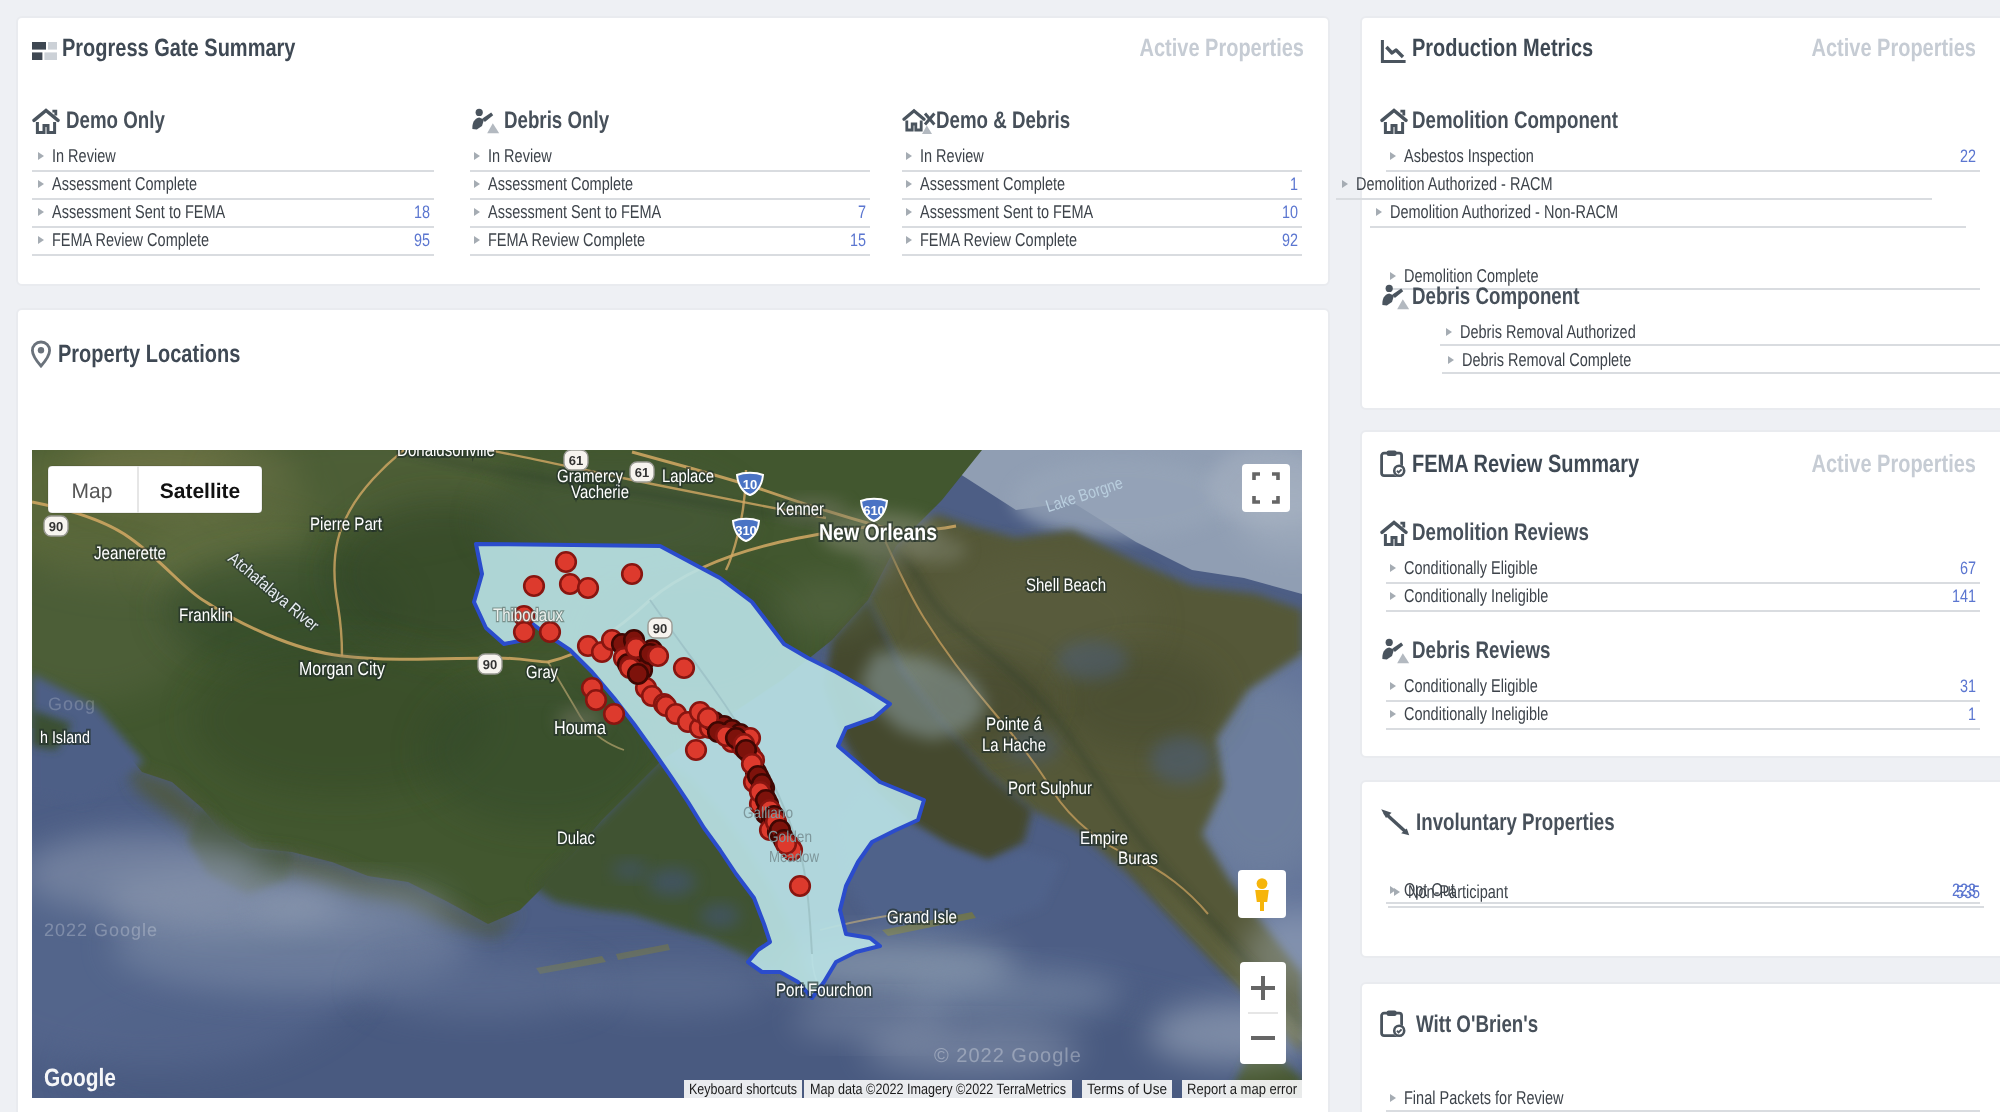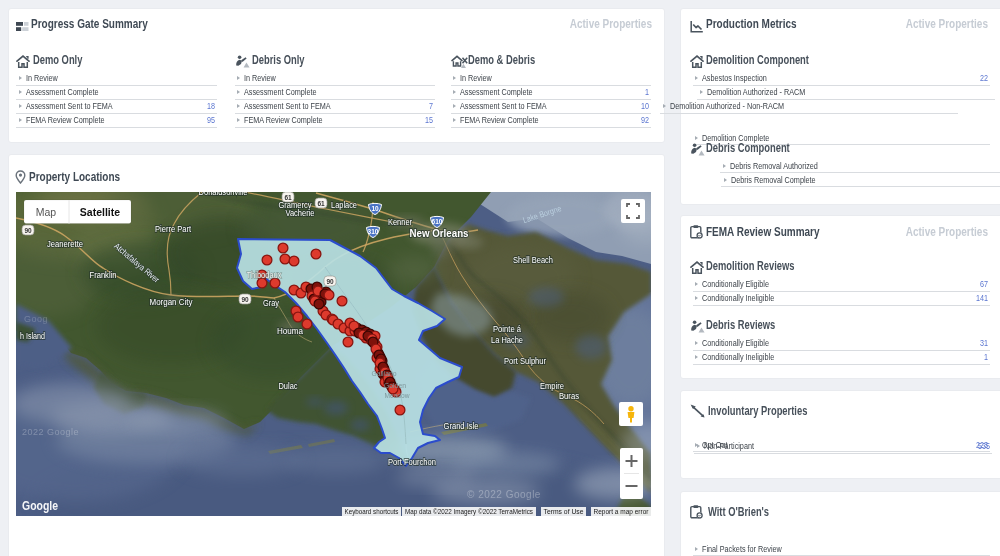--- a/index.html
+++ b/index.html
@@ -97,21 +97,21 @@
     <span class="car"></span>
     <span class="lb">FEMA Review Complete</span>
     <span class="num">92</span>
   </div>
 <div class="card" style="left:8px;top:153.5px;width:657px;height:410px"></div>
 <div class="abs" style="left:15px;top:170px"><svg width="11" height="14" viewBox="0 0 11 14">
       <path d="M5.5 1 C3 1 1.2 2.9 1.2 5.2 C1.2 8 5.5 13 5.5 13 C5.5 13 9.8 8 9.8 5.2 C9.8 2.9 8 1 5.5 1 Z" fill="none" stroke="#6a727b" stroke-width="1.4"></path>
       <circle cx="5.5" cy="5.1" r="1.6" fill="#6a727b"></circle>
     </svg></div>
 <div class="ct" style="left:29px;top:170px">Property Locations</div>
-<div class="abs" style="left:16px;top:192px;width:635px;height:261px">
+<div class="abs" style="left:16px;top:225px;width:635px;height:261px">
     <svg width="635" height="324" viewBox="0 0 635 324" style="display:block">
       <defs>
         <filter id="b4" x="-30%" y="-30%" width="160%" height="160%">
           <feGaussianBlur stdDeviation="4"></feGaussianBlur>
         </filter>
         <filter id="b8" x="-40%" y="-40%" width="180%" height="180%">
           <feGaussianBlur stdDeviation="8"></feGaussianBlur>
         </filter>
         <filter id="b2" x="-30%" y="-30%" width="160%" height="160%">
           <feGaussianBlur stdDeviation="2"></feGaussianBlur>
@@ -382,25 +382,25 @@
       <path d="M1 6.2 L7 1.2 L13 6.2" stroke="#4a545e" stroke-width="1.7" fill="none" stroke-linecap="round"></path>
       <path d="M2.7 7 L2.7 12.2 L6 12.2 L6 8.8 L8 8.8 L8 12.2 L11.3 12.2 L11.3 7" stroke="#4a545e" stroke-width="1.5" fill="none"></path>
       <path d="M10.2 1.6 L11.9 1.6 L11.9 3.8" stroke="#4a545e" stroke-width="1.4" fill="none"></path>
     </svg></div>
 <div class="sh" style="left:706px;top:53px">Demolition Component</div>
 <div class="row" style="left:692.5px;top:71.7px;width:297.5px;height:14px">
     <span class="car"></span>
     <span class="lb">Asbestos Inspection</span>
     <span class="num">22</span>
   </div>
-<div class="row" style="left:697px;top:85.8px;width:297.5px;height:14px">
+<div class="row" style="left:668px;top:85.8px;width:297.5px;height:14px">
     <span class="car"></span>
     <span class="lb">Demolition Authorized - RACM</span>
   </div>
-<div class="row" style="left:660px;top:99.8px;width:297.5px;height:14px">
+<div class="row" style="left:685px;top:99.8px;width:297.5px;height:14px">
     <span class="car"></span>
     <span class="lb">Demolition Authorized - Non-RACM</span>
   </div>
 <div class="row" style="left:692.5px;top:131px;width:297.5px;height:14px">
     <span class="car"></span>
     <span class="lb">Demolition Complete</span>
   </div>
 <div class="abs" style="left:690px;top:141.5px"><svg width="15" height="13" viewBox="0 0 15 13">
       <circle cx="4.6" cy="2.2" r="1.8" fill="#4a545e"></circle>
       <path d="M1.2 10.5 C1 7.5 2.2 5.2 4.6 4.8 L7 5.8 L6 9 L3.4 10.8 Z" fill="#4a545e"></path>

